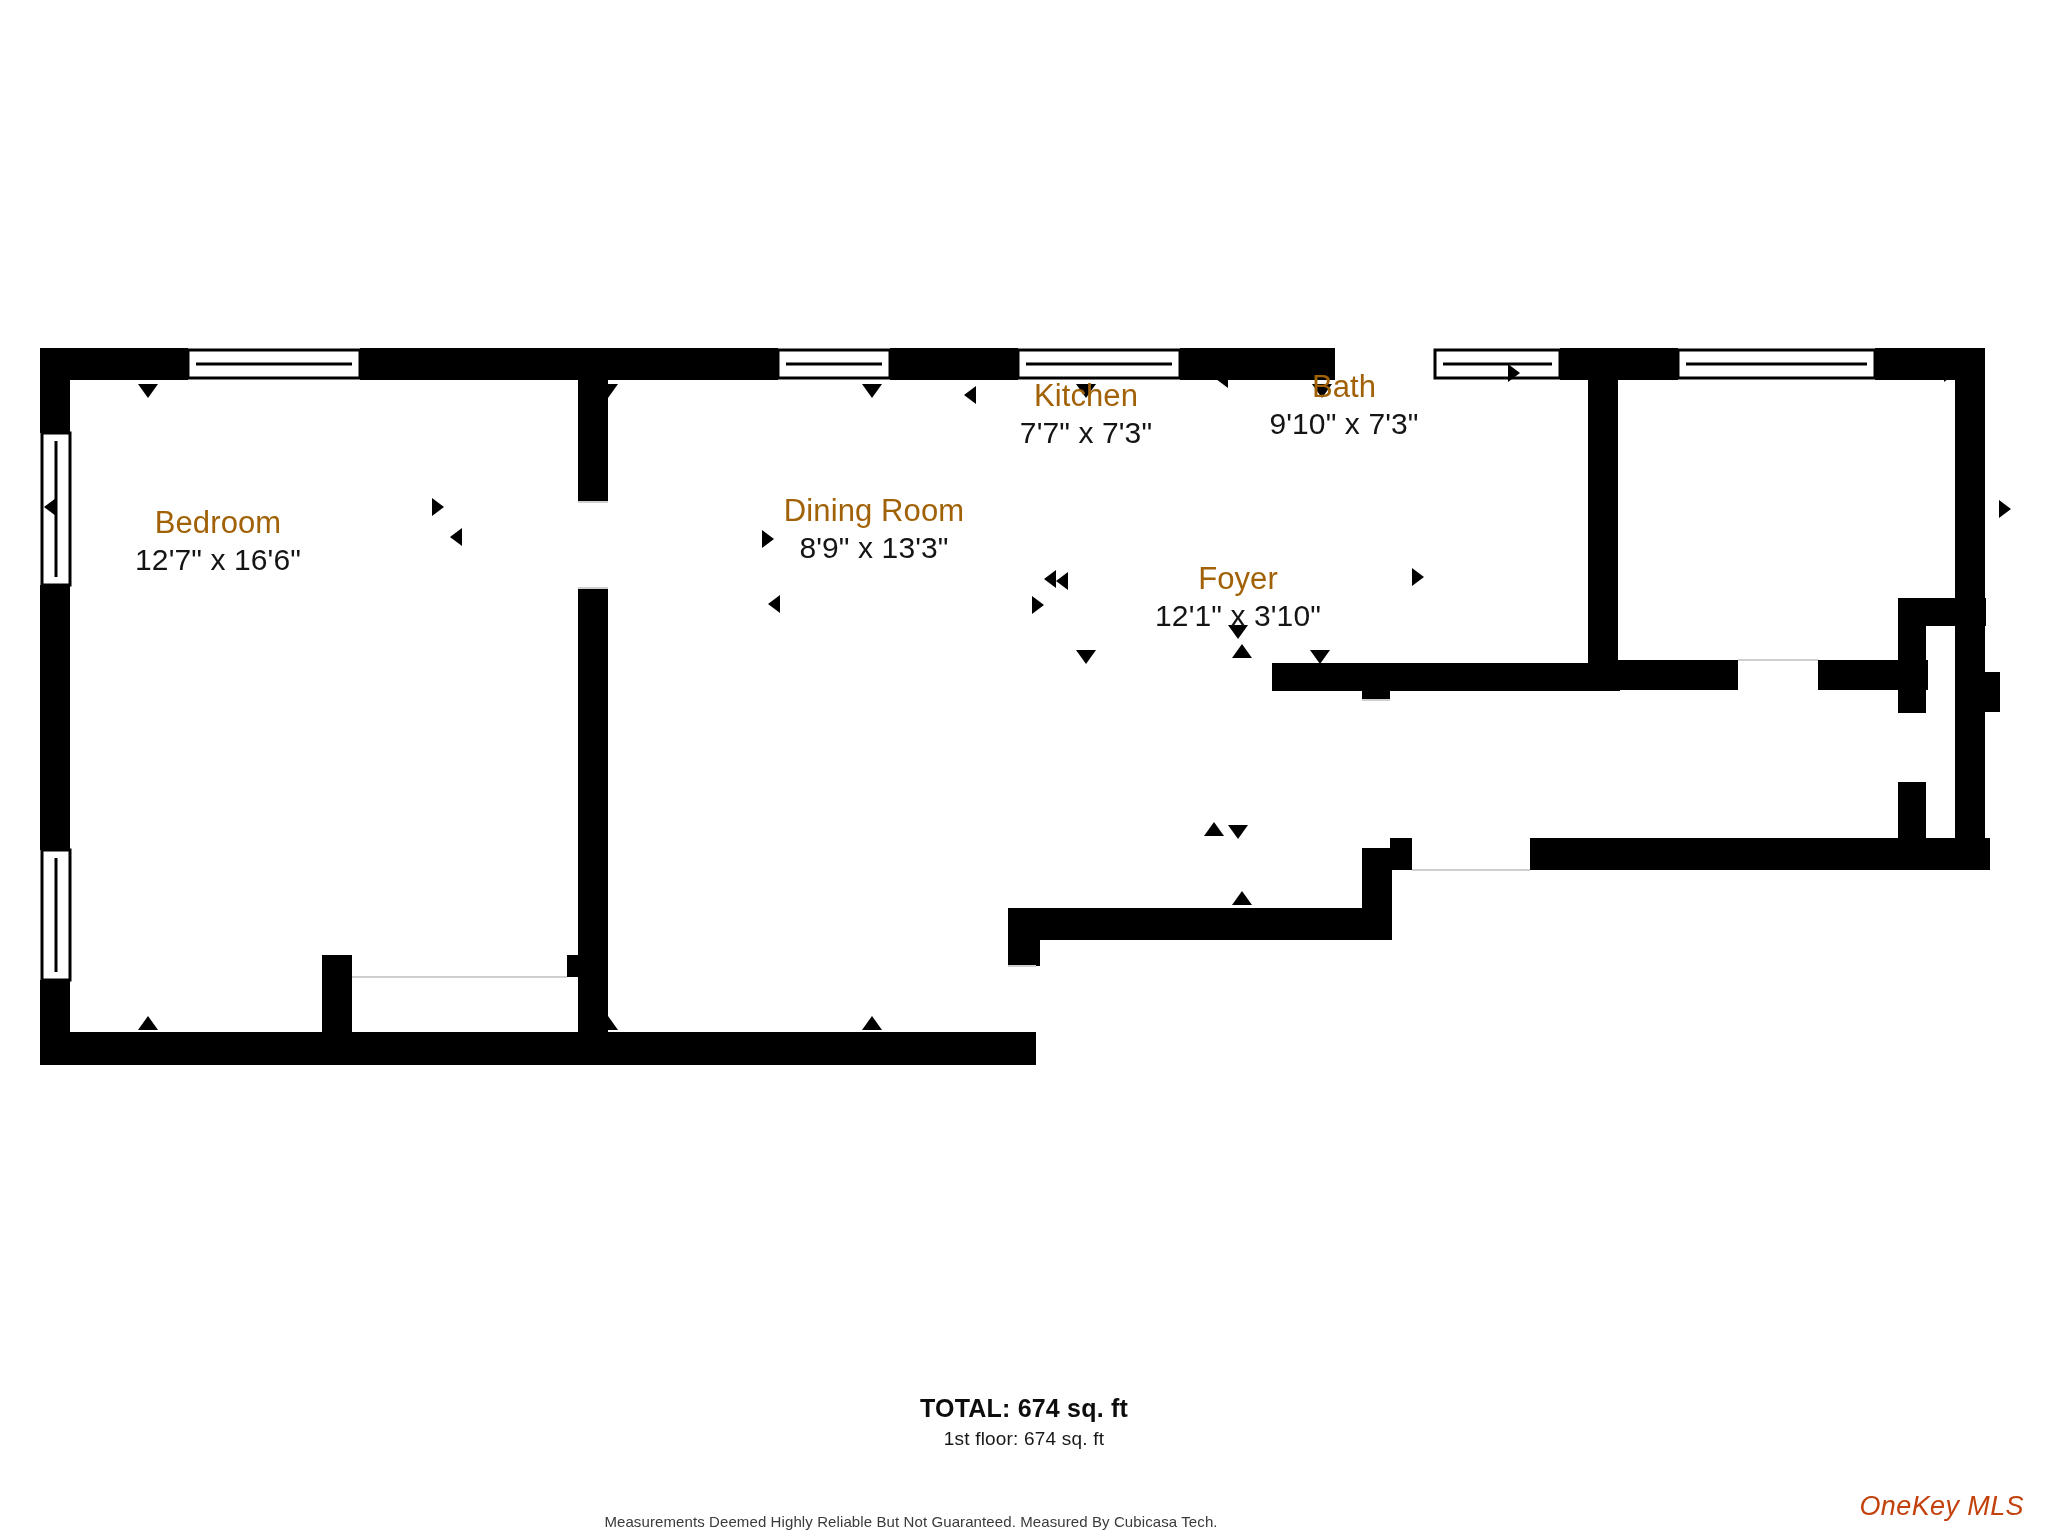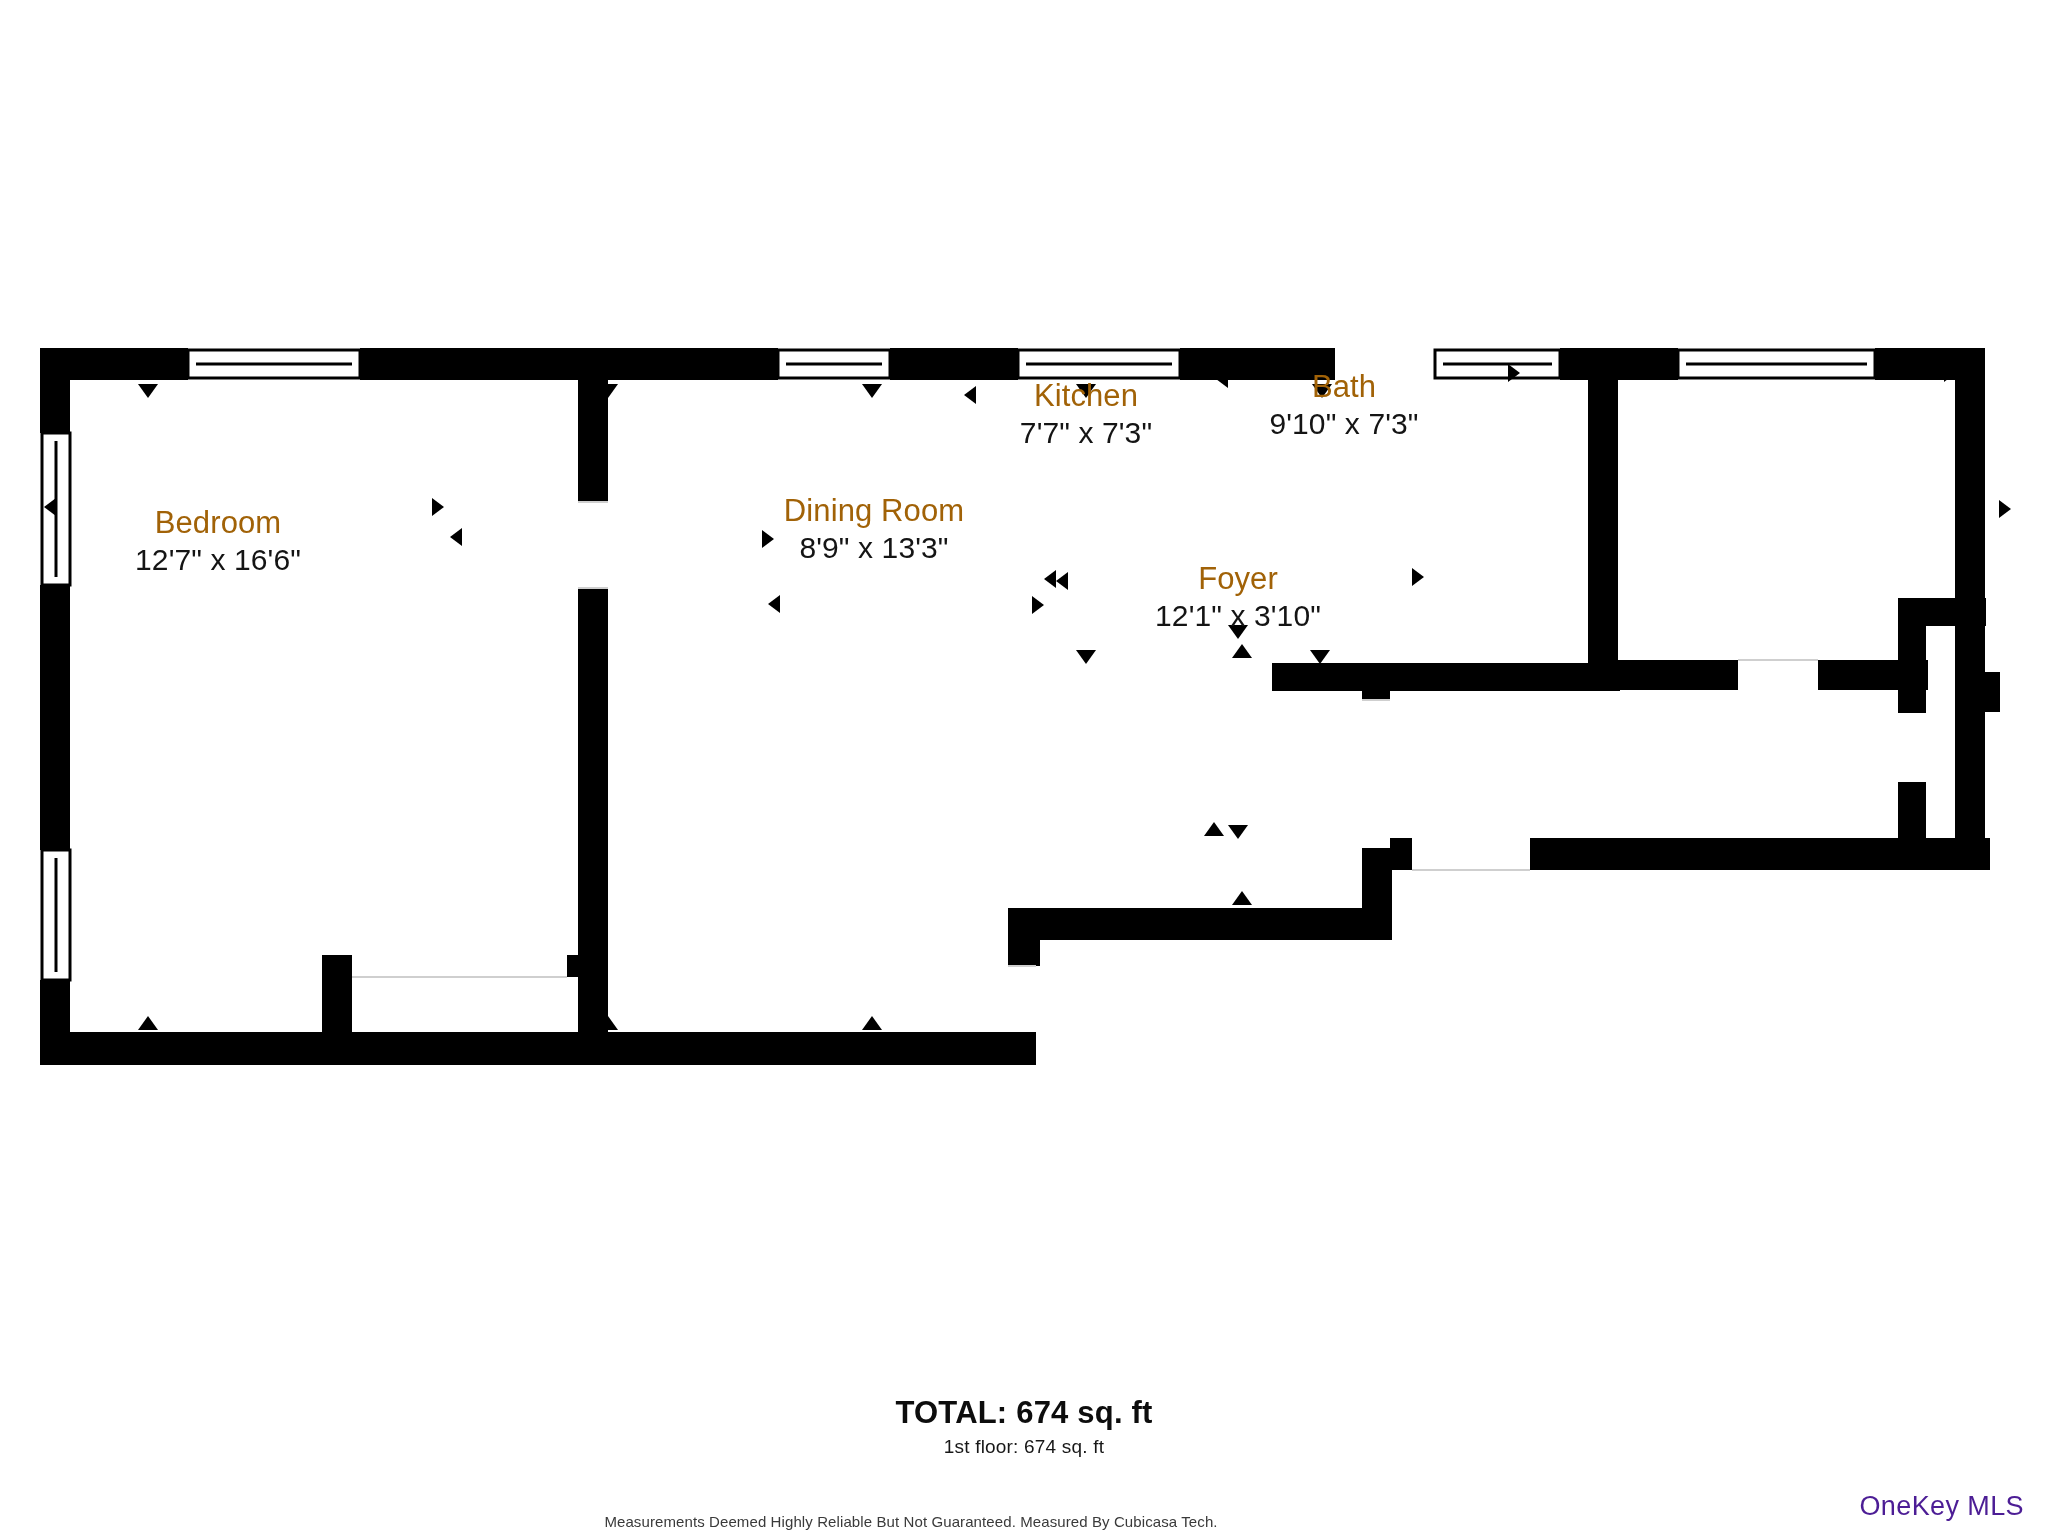--- a/index.html
+++ b/index.html
@@ -62,21 +62,21 @@
   }
 
   #summary-block {
     position: absolute;
     left: 0;
     top: 1392px;
     width: 2048px;
     text-align: center;
   }
   .summary-total {
-    font-size: 31px;
+    font-size: 25px;
     font-weight: bold;
     letter-spacing: 0.2px;
     color: #0d0d0d;
     line-height: 1.34;
   }
   .summary-line {
     font-size: 19px;
     font-weight: 400;
     letter-spacing: 0.2px;
     color: #171717;
@@ -90,23 +90,24 @@
     text-align: center;
     font-size: 15px;
     color: #3a3a3a;
     letter-spacing: 0.1px;
   }
   #mls-watermark {
     position: absolute;
     right: 24px;
     bottom: 14px;
     font-size: 27px;
-    color: #4c1d95;
+    color: #c2410c;
     letter-spacing: 0.4px;
     font-weight: 400;
+    font-style: italic;
   }
 </style>
 </head>
 <body>
 
 <div id="floorplan-stage">
 
   <svg class="plan" viewBox="0 0 2048 1536" xmlns="http://www.w3.org/2000/svg">
 
     <g>

